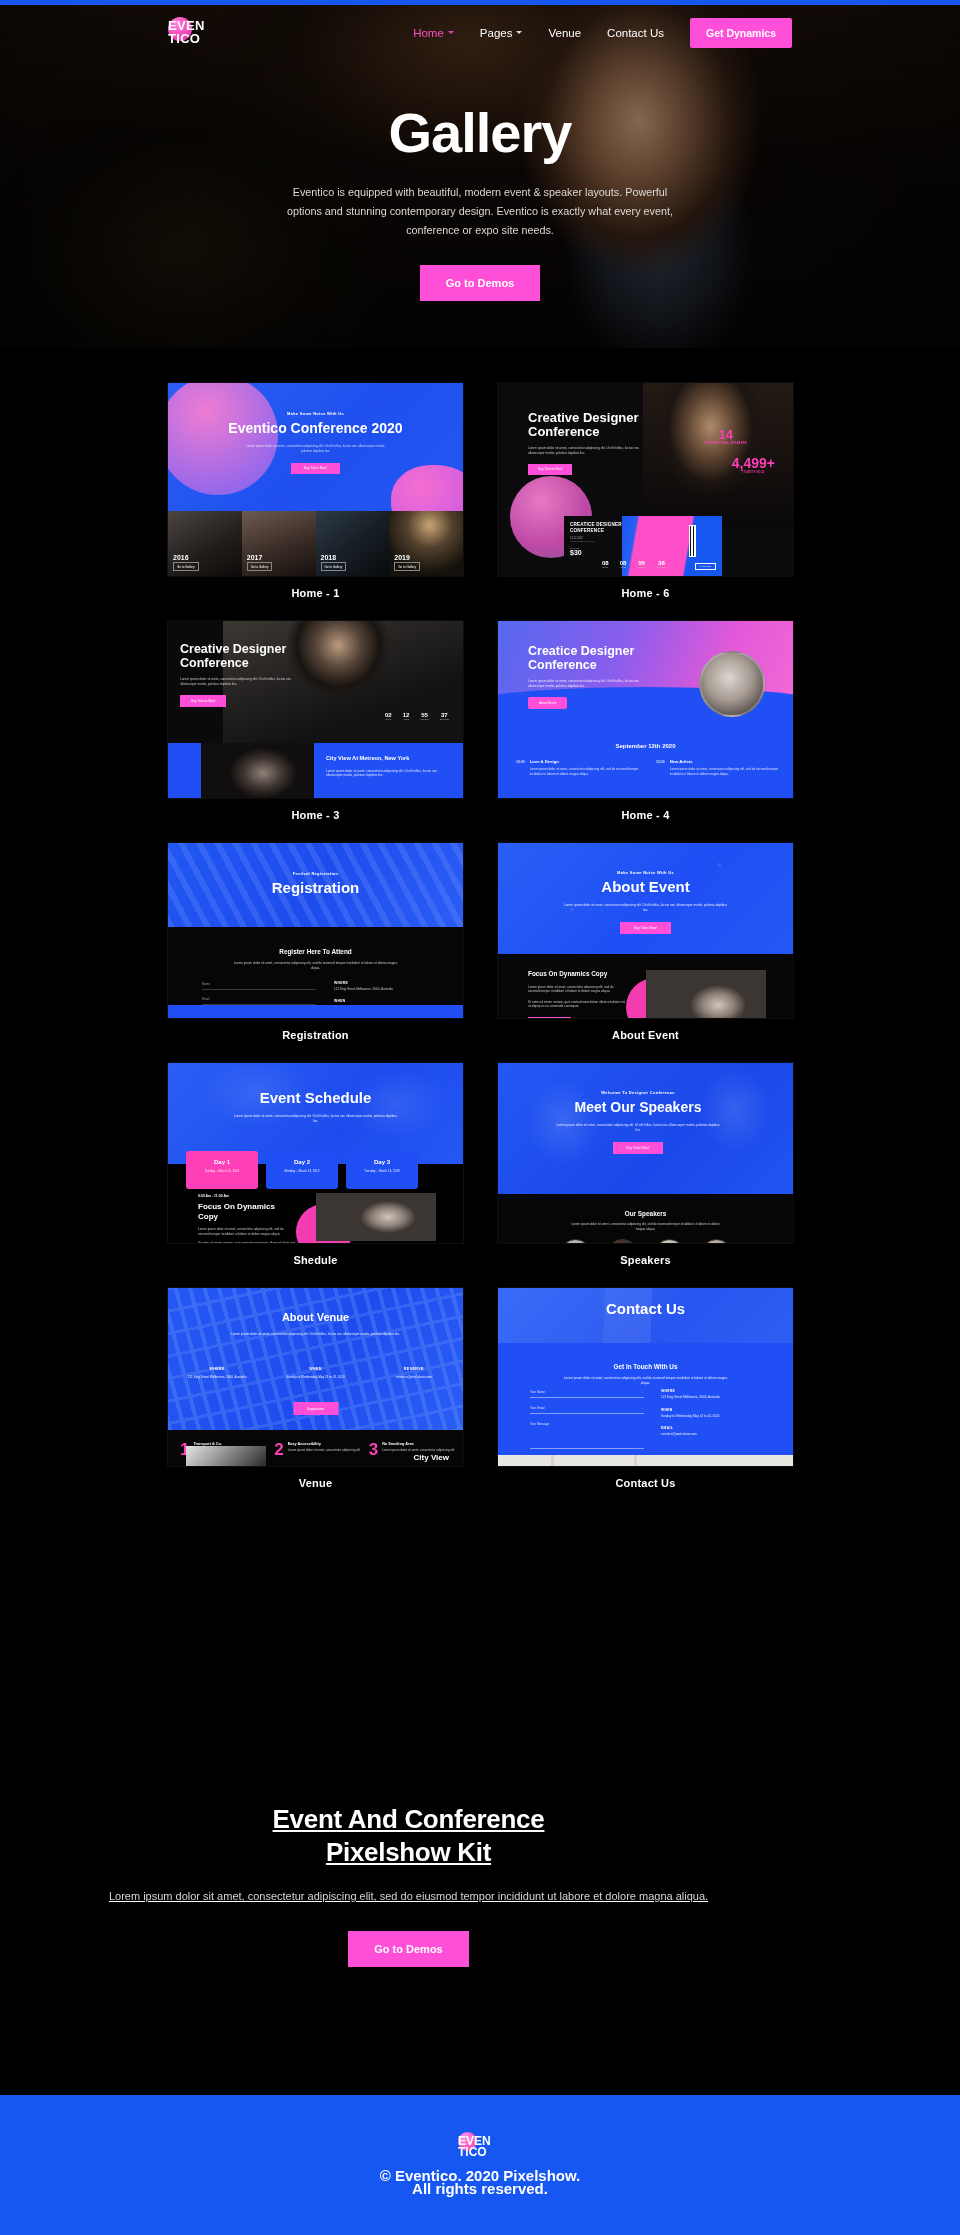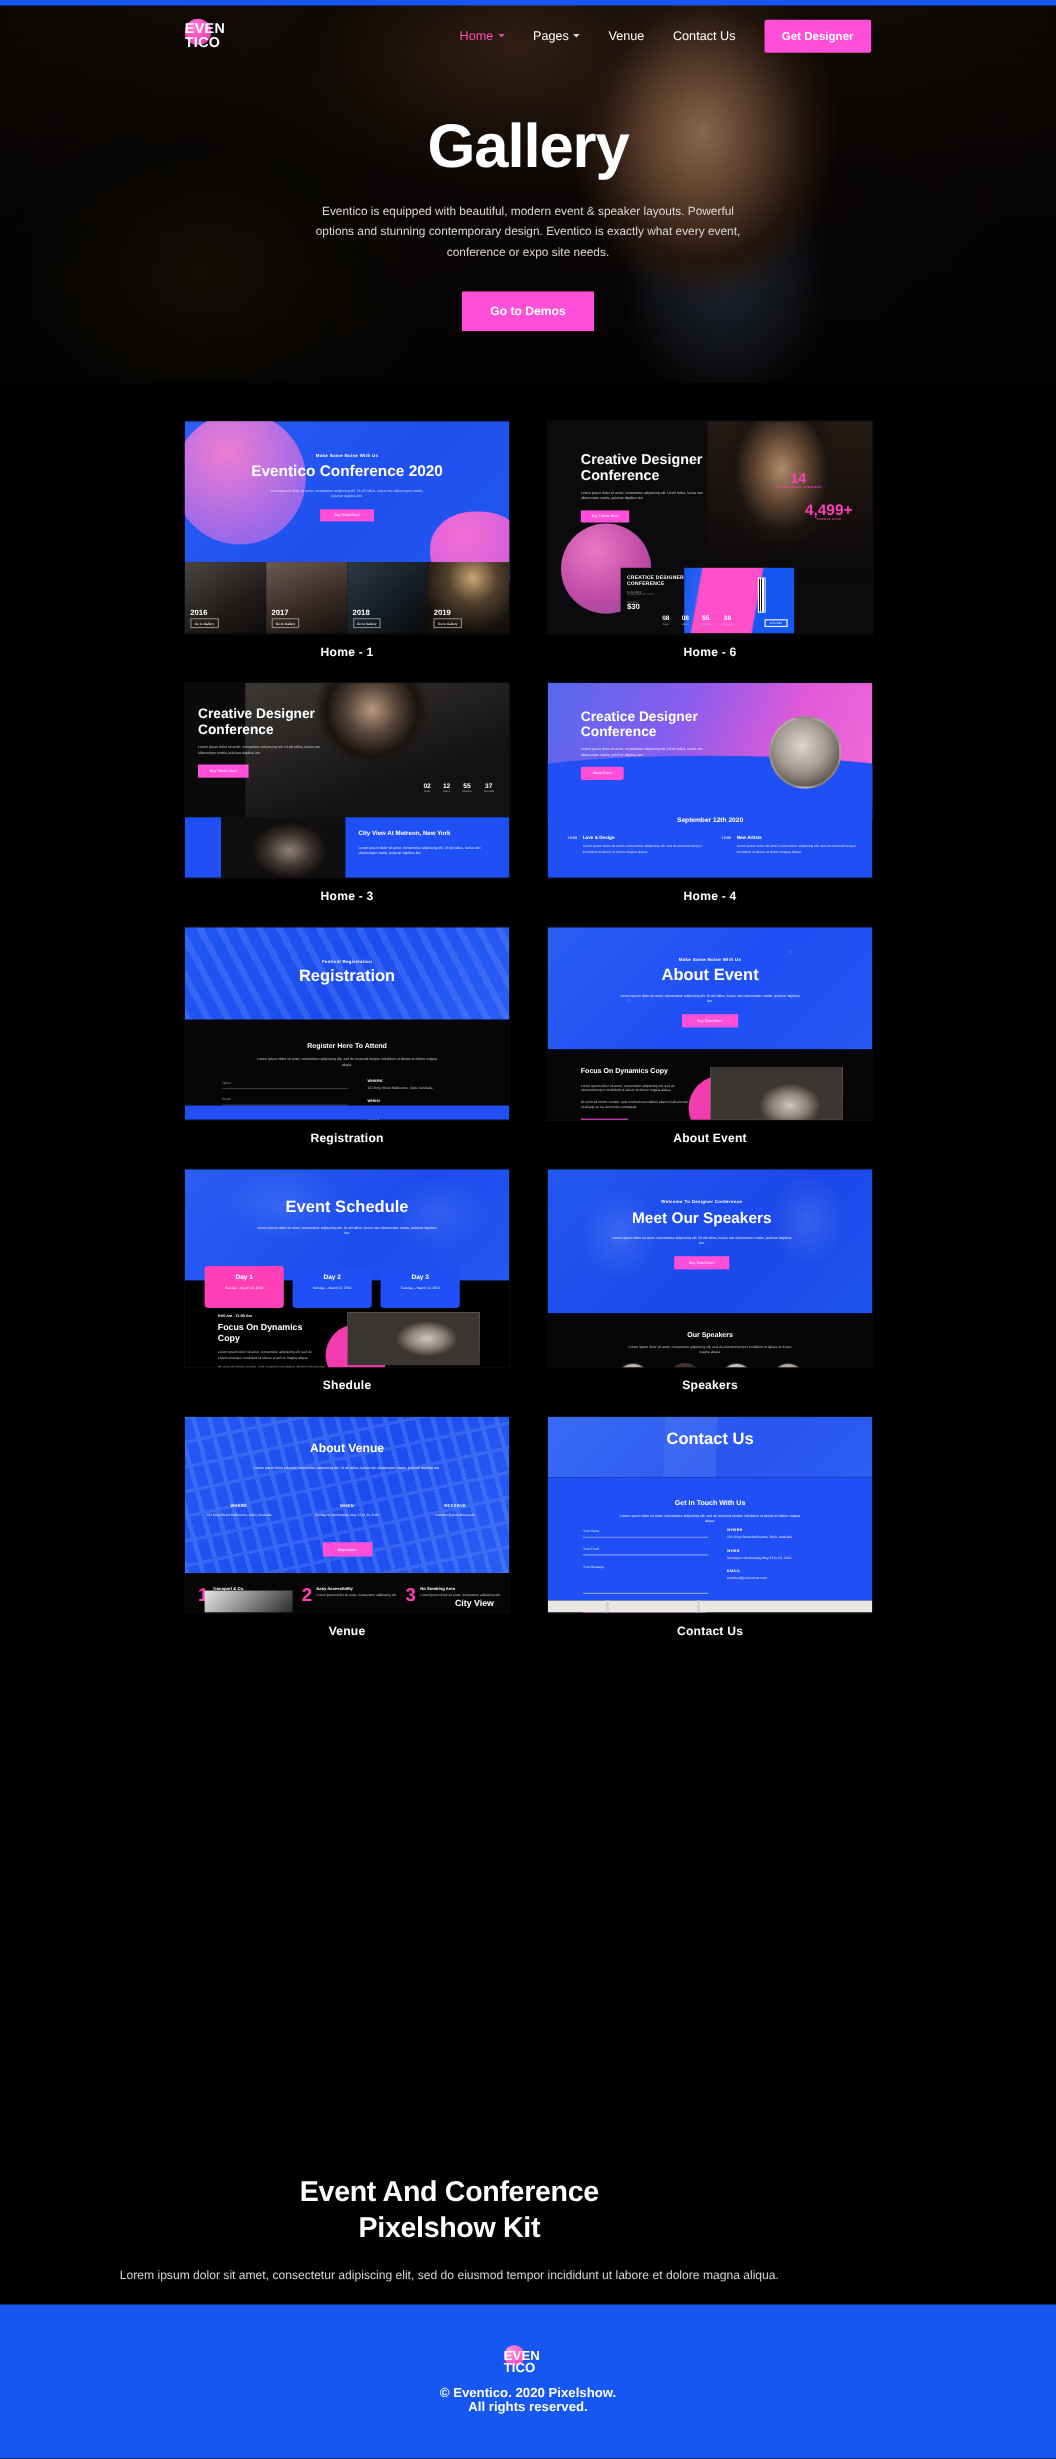--- a/index.html
+++ b/index.html
@@ -47,33 +47,33 @@
   
   .mini { position:absolute; inset:0; font-size:3px; }
   .bluebg { background:linear-gradient(135deg,#2a5ef5 0%,#1f50ee 55%,#2257f2 100%); }
   .blob { position:absolute; border-radius:50%; }
   .pinkbtn { background:#ff4fd8; color:#fff; display:inline-block; text-align:center; }
   .kicker { font-size:4px; font-weight:bold; letter-spacing:.3px; }
   .h1 { font-weight:bold; line-height:1.08; }
   .lorem { color:rgba(255,255,255,.72); line-height:1.5; }
 
   
-  .cta-sec { position:absolute; top:1976px; left:0; width:817px; text-align:center; }
+  .cta-sec { position:absolute; top:1803px; left:0; width:817px; text-align:center;text-decoration:underline; }
   .cta-h { font-size:26px; font-weight:bold; line-height:1.25; letter-spacing:-.3px; }
   .cta-p { margin-top:18px; font-size:11px; line-height:21px; color:#d8d4d0; }
   .cta-b { margin-top:24px; background:#ff4fd8; border:none; color:#fff; font-size:11px; font-weight:600; padding:12px 26px; cursor:pointer; }
 
   
   .footer { position:absolute; bottom:0; left:0; width:960px; height:140px; background:#1557f0;
     display:flex; flex-direction:column; align-items:center; justify-content:center; }
   .f-logo { position:relative; width:56px; margin-bottom:10px; }
   .f-dot { position:absolute; left:6px; top:-4px; width:19px; height:19px; border-radius:50%;
     background:radial-gradient(circle at 35% 30%, #ff9ae0 0%, #f95fc8 50%, #e23ab0 100%); }
   .f-txt { position:relative; font-weight:bold; font-size:12px; line-height:11.5px; color:#fff; text-align:left; padding-left:6px; }
-  .f-copy { text-align:center; font-size:12px; font-weight:bold; line-height:13px; color:#fff; }
+  .f-copy { text-align:center; font-size:15px; font-weight:bold; line-height:13px; color:#fff; }
 
   .ph { position:absolute; background-size:cover; }
 </style>
 </head>
 <body>
 
 <div class="topbar"></div>
 
 <section class="hero">
   <div class="hero-photo"></div>
@@ -95,21 +95,21 @@
       <div class="nav-item">
         <span>Pages</span>
         <i class="caret"></i>
       </div>
       <div class="nav-item">
         <span>Venue</span>
       </div>
       <div class="nav-item">
         <span>Contact Us</span>
       </div>
-      <button class="cta-pill">Get Designer</button>
+      <button class="cta-pill">Get Dynamics</button>
     </div>
   </nav>
 
   <div class="hero-inner">
     <h1 class="hero-title">Gallery</h1>
     <p class="hero-desc">Eventico is equipped with beautiful, modern event &amp; speaker layouts. Powerful options and stunning contemporary design. Eventico is exactly what every event, conference or expo site needs.</p>
     <button class="hero-btn">Go to Demos</button>
   </div>
 </section>
 

